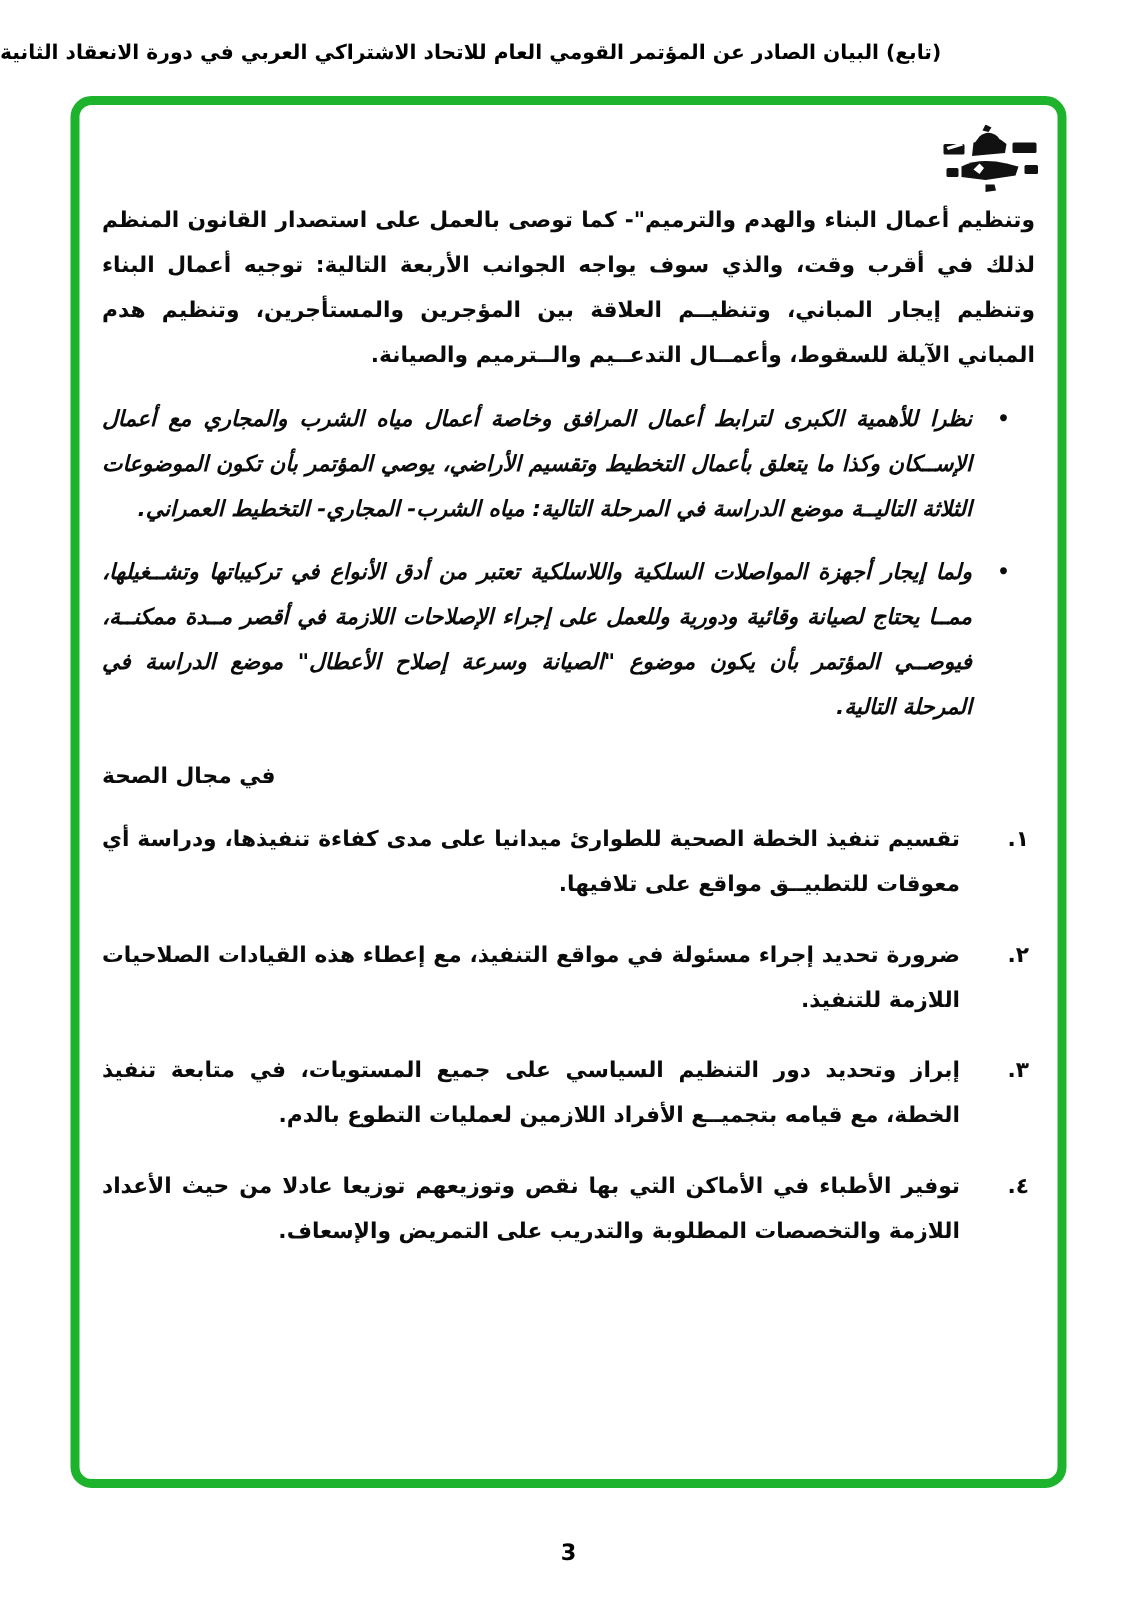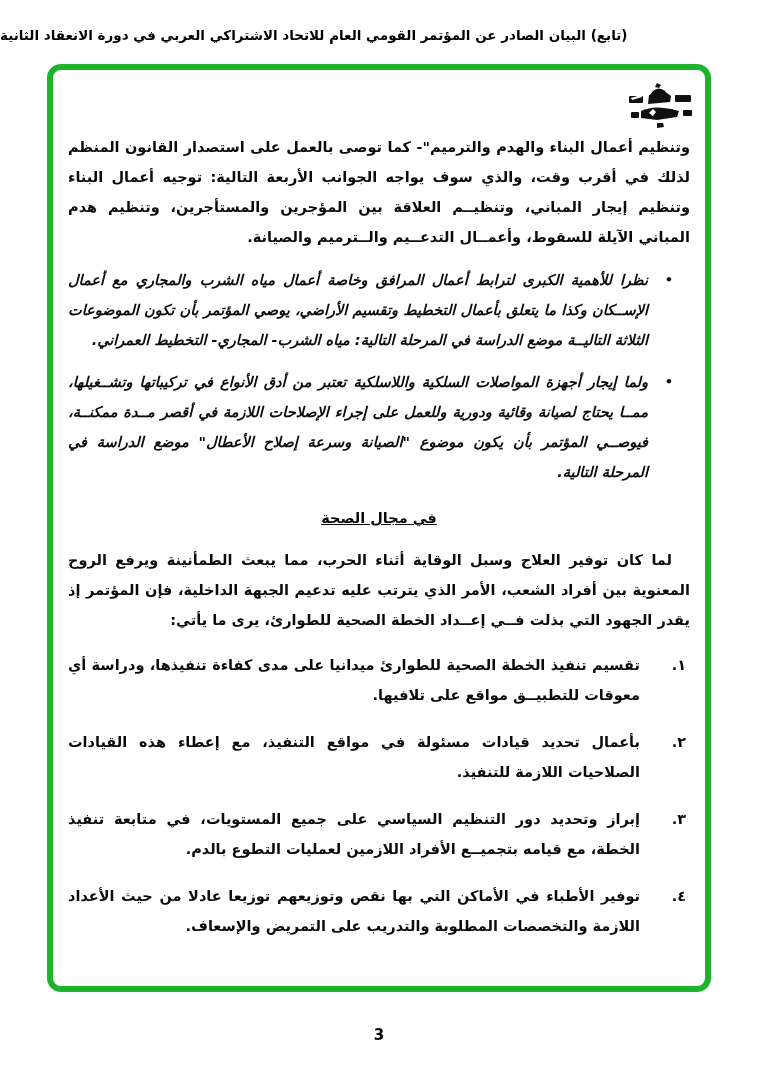--- a/index.html
+++ b/index.html
@@ -65,23 +65,22 @@
     margin: 0 0 12px 0;
   }
   .bullet-marker {
     flex: none;
     width: 42px;
     text-align: center;
     font-size: 13px;
   }
   .bullet-text { flex: 1; font-style: italic; }
   .section-heading {
-    text-align: center;
+    text-align: left;
     margin: 16px 0 12px 0;
-    text-decoration: underline;
   }
   .intro-para {
     margin: 0 0 15px 0;
     text-indent: 18px;
   }
   .num-list { margin: 0; padding: 0; }
   .num-item {
     display: flex;
     margin: 0 0 17px 0;
   }
@@ -136,30 +135,29 @@
         <span class="bullet-text">نظرا للأهمية الكبرى لترابط أعمال المرافق وخاصة أعمال مياه الشرب والمجاري مع أعمال الإســكان وكذا ما يتعلق بأعمال التخطيط وتقسيم الأراضي، يوصي المؤتمر بأن تكون الموضوعات الثلاثة التاليــة موضع الدراسة في المرحلة التالية: مياه الشرب- المجاري- التخطيط العمراني.</span>
       </li>
       <li class="bullet-item">
         <span class="bullet-marker">•</span>
         <span class="bullet-text">ولما إيجار أجهزة المواصلات السلكية واللاسلكية تعتبر من أدق الأنواع في تركيباتها وتشــغيلها، ممــا يحتاج لصيانة وقائية ودورية وللعمل على إجراء الإصلاحات اللازمة في أقصر مــدة ممكنــة، فيوصــي المؤتمر بأن يكون موضوع "الصيانة وسرعة إصلاح الأعطال" موضع الدراسة في المرحلة التالية.</span>
       </li>
     </ul>
 
     <div class="section-heading">في مجال الصحة</div>
 
-    <p class="intro-para">لما كان توفير العلاج وسبل الوقاية أثناء الحرب، مما يبعث الطمأنينة ويرفع الروح المعنوية بين أفراد الشعب، الأمر الذي يترتب عليه تدعيم الجبهة الداخلية، فإن المؤتمر إذ يقدر الجهود التي بذلت فــي إعــداد الخطة الصحية للطوارئ، يرى ما يأتي:</p>
 
     <div class="num-list">
       <div class="num-item">
         <span class="num-marker">١.</span>
         <span class="num-text">تقسيم تنفيذ الخطة الصحية للطوارئ ميدانيا على مدى كفاءة تنفيذها، ودراسة أي معوقات للتطبيــق مواقع على تلافيها.</span>
       </div>
       <div class="num-item">
         <span class="num-marker">٢.</span>
-        <span class="num-text">بأعمال تحديد قيادات مسئولة في مواقع التنفيذ، مع إعطاء هذه القيادات الصلاحيات اللازمة للتنفيذ.</span>
+        <span class="num-text">ضرورة تحديد إجراء مسئولة في مواقع التنفيذ، مع إعطاء هذه القيادات الصلاحيات اللازمة للتنفيذ.</span>
       </div>
       <div class="num-item">
         <span class="num-marker">٣.</span>
         <span class="num-text">إبراز وتحديد دور التنظيم السياسي على جميع المستويات، في متابعة تنفيذ الخطة، مع قيامه بتجميــع الأفراد اللازمين لعمليات التطوع بالدم.</span>
       </div>
       <div class="num-item">
         <span class="num-marker">٤.</span>
         <span class="num-text">توفير الأطباء في الأماكن التي بها نقص وتوزيعهم توزيعا عادلا من حيث الأعداد اللازمة والتخصصات المطلوبة والتدريب على التمريض والإسعاف.</span>
       </div>
     </div>

